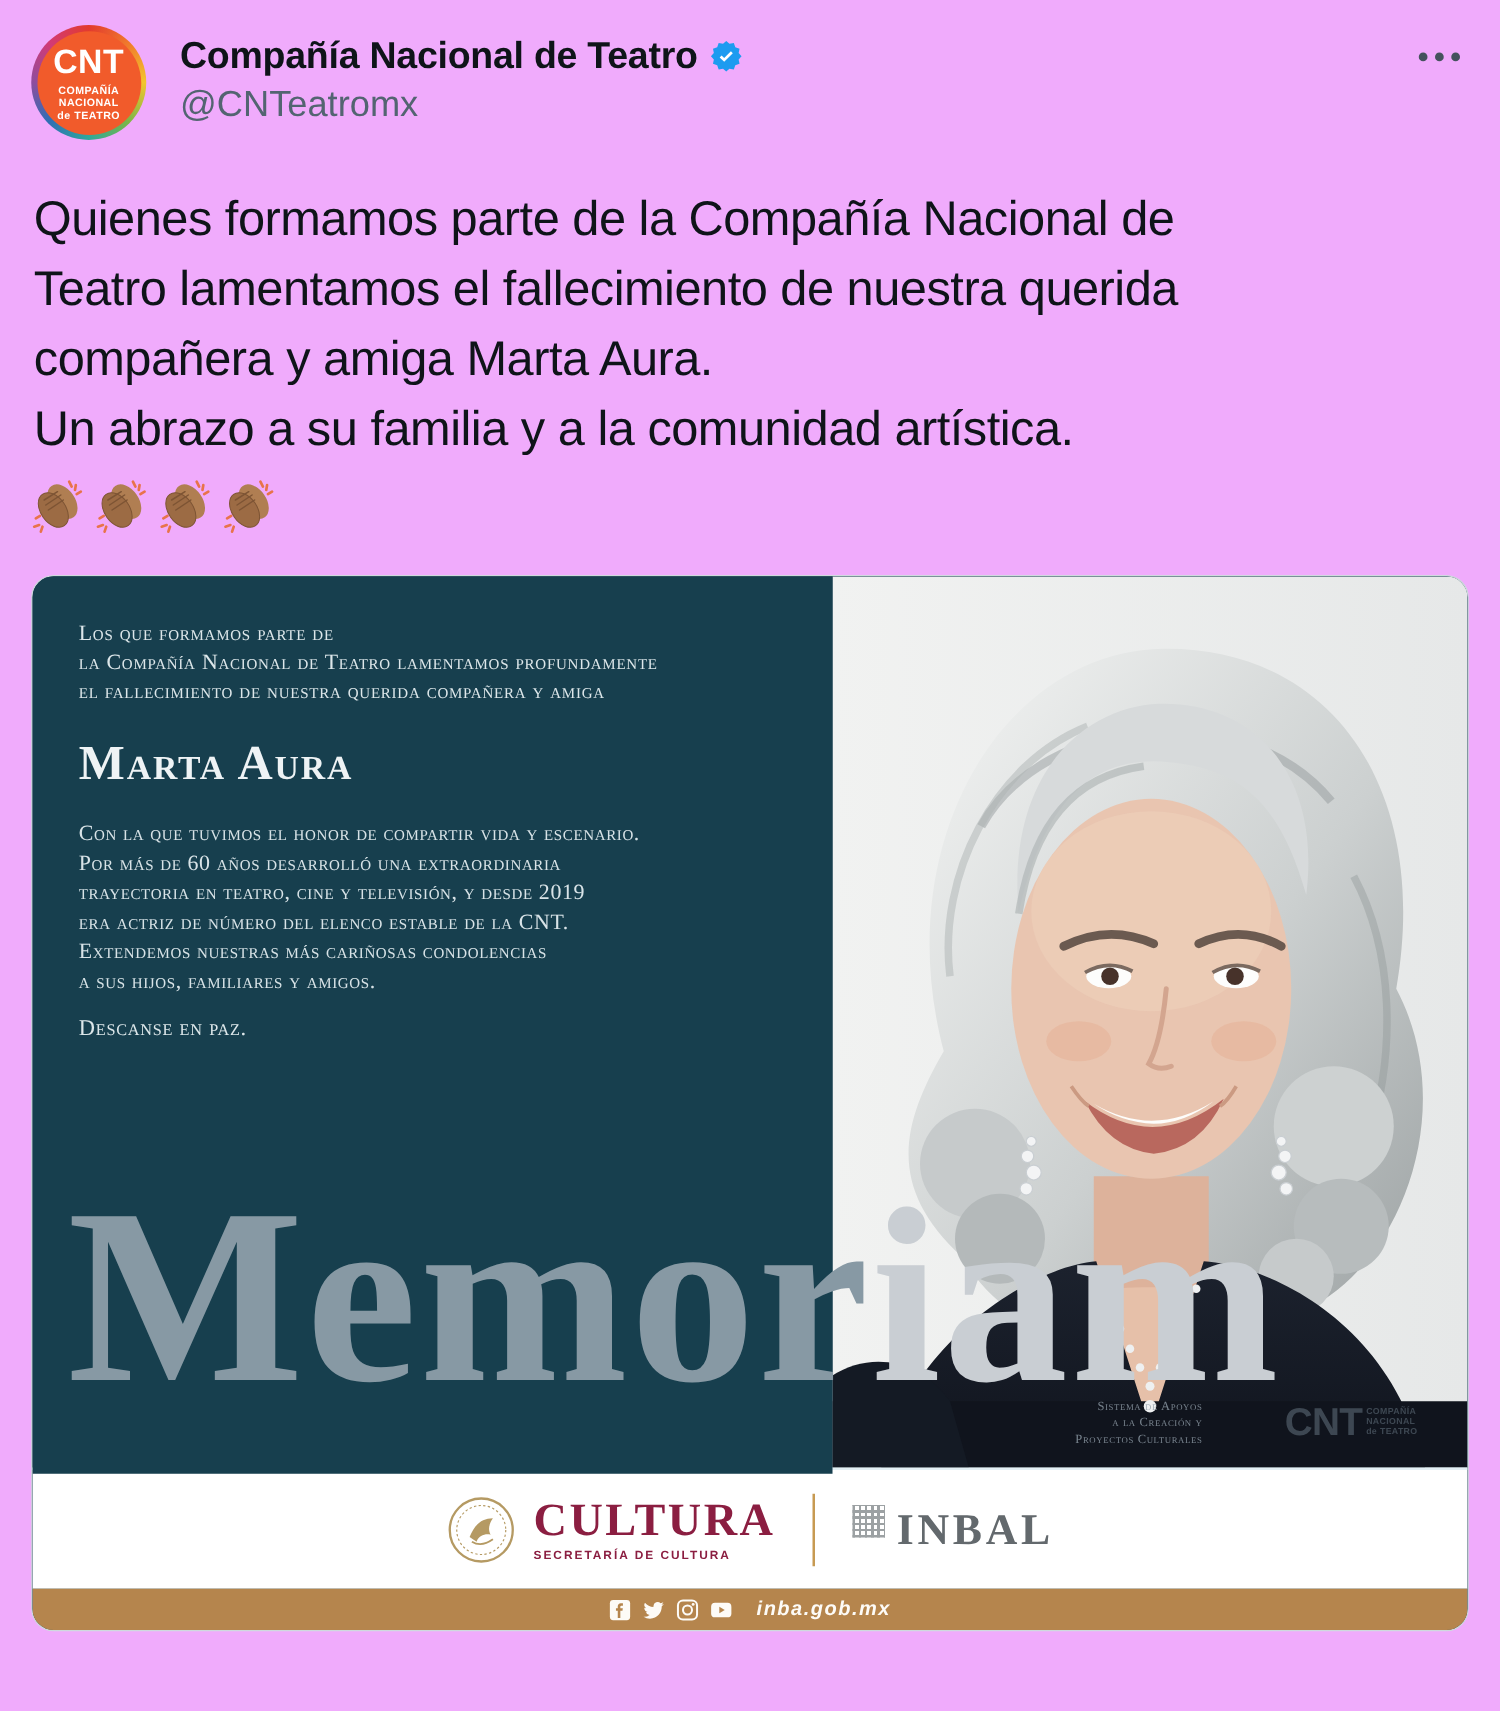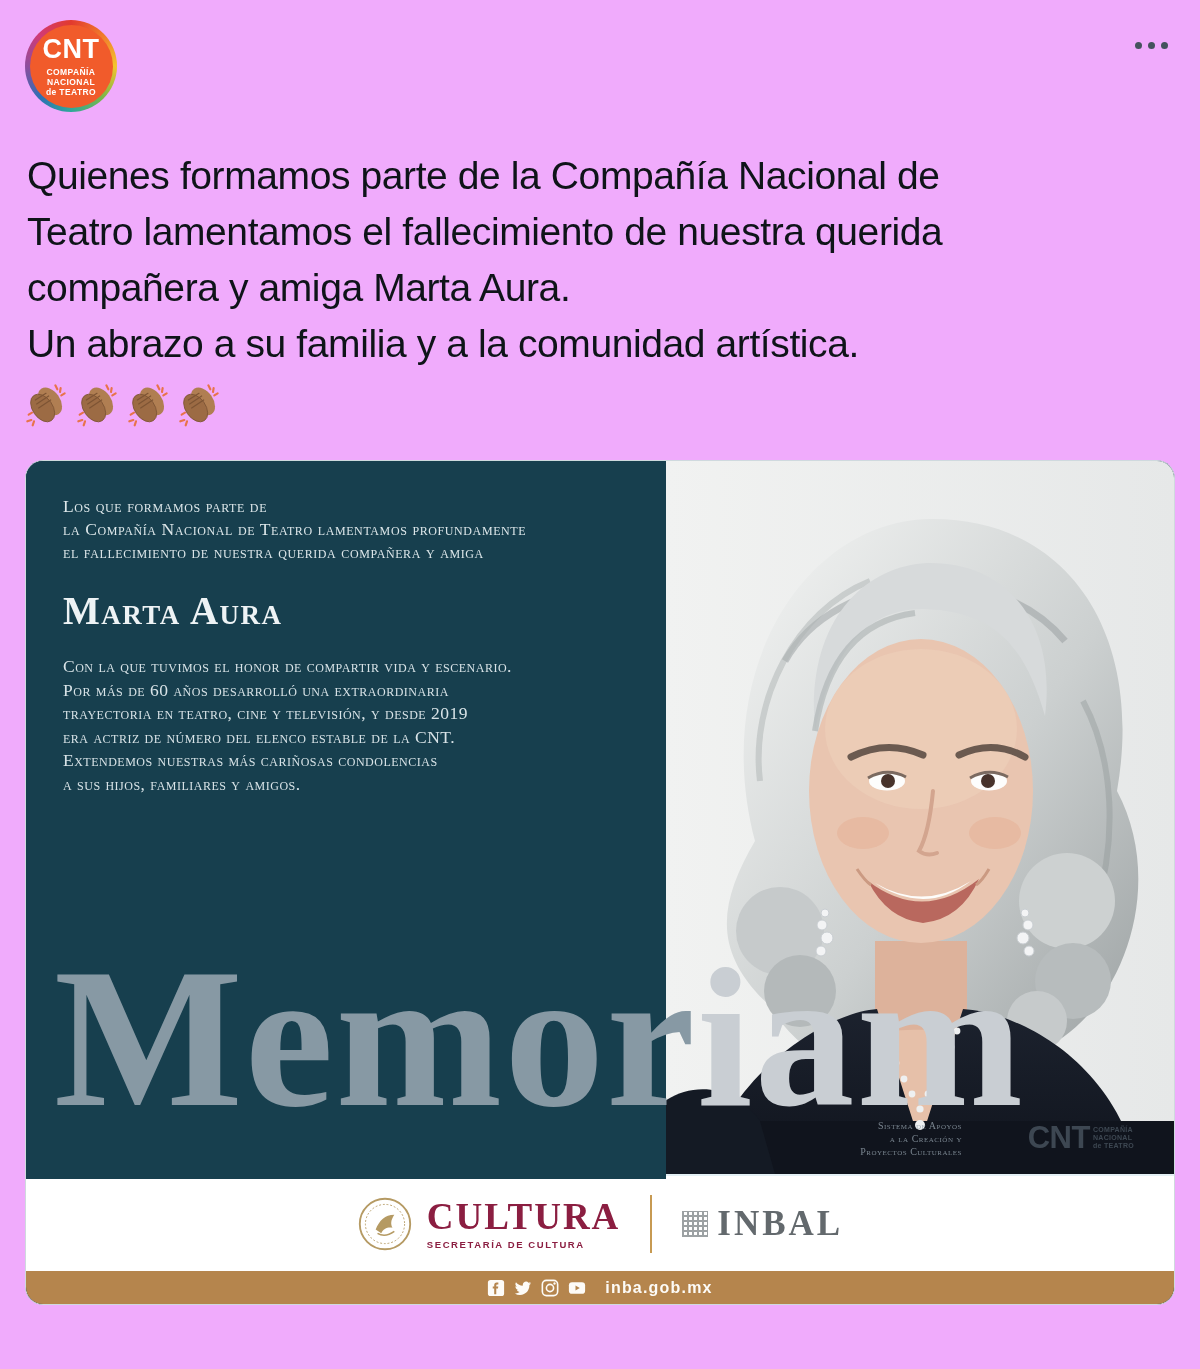--- a/index.html
+++ b/index.html
@@ -68,50 +68,60 @@
   
   .logo-bar { height:97px; background:#ffffff; border-top:2px solid #e4f0f5;
               display:flex; align-items:center; justify-content:center; }
   .cultura { display:flex; align-items:center; }
   .seal { width:56px; height:56px; margin-right:14px; }
   .cultura-text { display:flex; flex-direction:column; }
   .cultura-title { font-family:"Liberation Serif", serif; font-weight:700; font-size:37px;
                    letter-spacing:2px; color:#8b1e41; line-height:1; }
   .cultura-sub { font-size:9.5px; letter-spacing:1.6px; color:#8b1e41; margin-top:4px; font-weight:700; }
   .bar-divider { width:2px; height:58px; background:#c79a52; margin:0 30px; }
-  .inbal { display:flex; align-items:center; }
+  .inbal { display:flex; align-items:flex-start; }
   .inbal-grid { width:26px; height:26px; margin-right:9px;
       background:
         repeating-linear-gradient(0deg,#7c8285 0 2px,transparent 2px 5px),
         repeating-linear-gradient(90deg,#7c8285 0 2px,transparent 2px 5px);
       opacity:.75; }
   .inbal-label { font-family:"Liberation Serif", serif; font-weight:700; font-size:35px;
                  letter-spacing:3px; color:#63696d; }
 
   
   .gold-bar { height:33px; background:#b5854d; display:flex; align-items:center; justify-content:center; gap:9px; }
   .soc { width:18px; height:18px; display:block; }
-  .website { color:#fdfbf7; font-weight:700; font-size:16px; letter-spacing:1.2px; margin-left:10px; }
+  .website { color:#fdfbf7; font-weight:700; font-size:16px; letter-spacing:1.2px; margin-left:10px;font-style:italic; }
 
   
   .footer { padding:26px 0 0 28px; font-size:27px; color:#536471; letter-spacing:-.2px; }
 </style>
 </head>
 <body>
 
 <div class="page">
 
   <div class="tweet-header">
     <div class="avatar">
       <div class="avatar-inner">
         <span class="avatar-cnt">CNT</span>
         <span class="avatar-sub">COMPAÑÍA</span>
         <span class="avatar-sub">NACIONAL</span>
         <span class="avatar-sub">de TEATRO</span>
       </div>
+    </div>
+    <div class="names">
+      <div class="name-row">
+        <span class="author-name">Compañía Nacional de Teatro</span>
+        <svg class="verified" viewBox="0 0 24 24">
+          <path fill="#1d9bf0" d="M12 1.5l2.2 2 3-.6 1 2.9 2.9 1-.6 3 2 2.2-2 2.2.6 3-2.9 1-1 2.9-3-.6-2.2 2-2.2-2-3 .6-1-2.9-2.9-1 .6-3-2-2.2 2-2.2-.6-3 2.9-1 1-2.9 3 .6z"></path>
+          <path fill="#ffffff" d="M10.6 15.8l-3.1-3 1.3-1.3 1.8 1.7 4.6-4.6 1.3 1.4z"></path>
+        </svg>
+      </div>
+      <div class="author-handle">@CNTeatromx</div>
     </div>
     <div class="more-btn">
       <i></i>
         <i></i>
         <i></i>
     </div>
   </div>
 
   <div class="tweet-text">Quienes formamos parte de la Compañía Nacional de
 Teatro lamentamos el fallecimiento de nuestra querida
@@ -172,20 +182,21 @@
         <p class="intro serif">Los que formamos parte de
 la Compañía Nacional de Teatro lamentamos profundamente
 el fallecimiento de nuestra querida compañera y amiga</p>
         <h2 class="marta serif">Marta Aura</h2>
         <p class="cardbody serif">Con la que tuvimos el honor de compartir vida y escenario.
 Por más de 60 años desarrolló una extraordinaria
 trayectoria en teatro, cine y televisión, y desde 2019
 era actriz de número del elenco estable de la CNT.
 Extendemos nuestras más cariñosas condolencias
 a sus hijos, familiares y amigos.</p>
+        <p class="rip serif">Descanse en paz.</p>
       </div>
 
       <div class="photo">
         <svg class="portrait" viewBox="0 0 510 713" preserveAspectRatio="xMidYMax slice">
           <defs>
             <linearGradient id="bgG" x1="0" y1="0" x2="1" y2="0">
               <stop offset="0" stop-color="#f1f2f1"></stop>
                 <stop offset="1" stop-color="#e6e8e8"></stop>
             </linearGradient>
             <linearGradient id="hairG" x1="0" y1="0" x2="1" y2="1">

